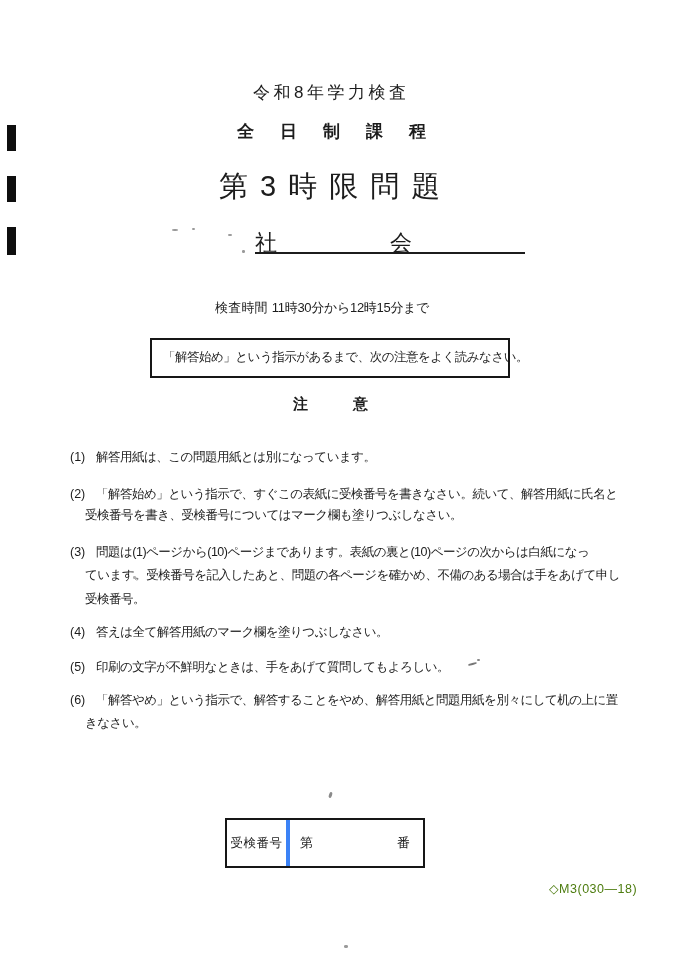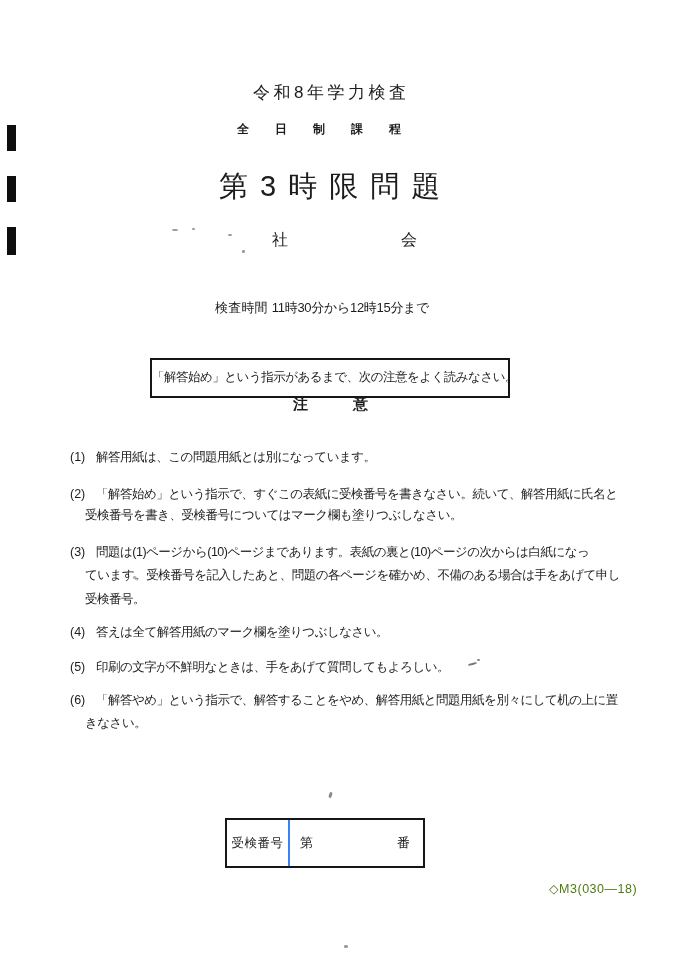--- a/index.html
+++ b/index.html
@@ -9,46 +9,46 @@
     color:#1c1c1c; overflow:hidden;
   }
   .abs { position:absolute; white-space:nowrap; line-height:1; }
 
   .regmark { position:absolute; left:7px; width:9px; background:#0e0e0e; }
   .regmark.m1 { top:125px; height:26px; }
   .regmark.m2 { top:176px; height:26px; }
   .regmark.m3 { top:227px; height:28px; }
 
   .title-year { top:84px;  left:253px; font-size:17px; letter-spacing:3.5px; }
-  .course     { top:123px; left:237px; font-size:12px; font-weight:bold; letter-spacing:26px; }
+  .course     { top:123px; left:237px; font-size:17px; font-weight:bold; letter-spacing:26px; }
   .period     { top:172px; left:219px; font-size:29px; letter-spacing:12px; }
-  .subject    { top:232px; left:272px; font-size:16px; letter-spacing:113px; }
+  .subject    { top:232px; left:255px; font-size:22px; letter-spacing:113px;text-decoration:underline; }
 
   .examtime   { top:301px; left:215px; font-size:13px; letter-spacing:0.2px; }
   .examtime .val { margin-left:4px; letter-spacing:-0.3px; }
 
   .instruction-box {
-    position:absolute; top:358px; left:150px; width:360px; height:40px;
+    position:absolute; top:338px; left:150px; width:360px; height:40px;
     border:2px solid #161616; box-sizing:border-box; text-align:center;
-    line-height:35px; font-size:12.5px; letter-spacing:-0.5px; white-space:nowrap;
+    line-height:35px; font-size:12.5px; letter-spacing:-0.5px; white-space:nowrap;padding-left:11px;
   }
 
   .notes-heading { top:396px; left:293px; font-size:15px; font-weight:bold; letter-spacing:45px;text-align:right; }
 
   .nline { position:absolute; left:70px; font-size:12.5px; letter-spacing:-0.5px;
            white-space:nowrap; line-height:1.2;margin-top:10px; }
   .nline.cont { left:85px; }
   .nnum { display:inline-block; width:26px; letter-spacing:0; }
 
   .enb {
     position:absolute; top:818px; left:225px; width:200px; height:50px;
     border:2px solid #161616; box-sizing:border-box; display:flex;
   }
   .enb-label {
-    width:63px; border-right:2px solid #3b82f6; box-sizing:border-box;
+    width:63px; border-right:4px solid #3b82f6; box-sizing:border-box;
     display:flex; align-items:center; justify-content:center;
     font-size:12.5px; letter-spacing:0.5px;
   }
   .enb-field {
     flex:1; display:flex; align-items:center; justify-content:space-between;
     padding:0 13px 0 10px; font-size:13px;
   }
 
   .footer-code { top:883px; left:549px; font-size:12.5px; letter-spacing:0.5px; color:#4d7c0f; }
 

